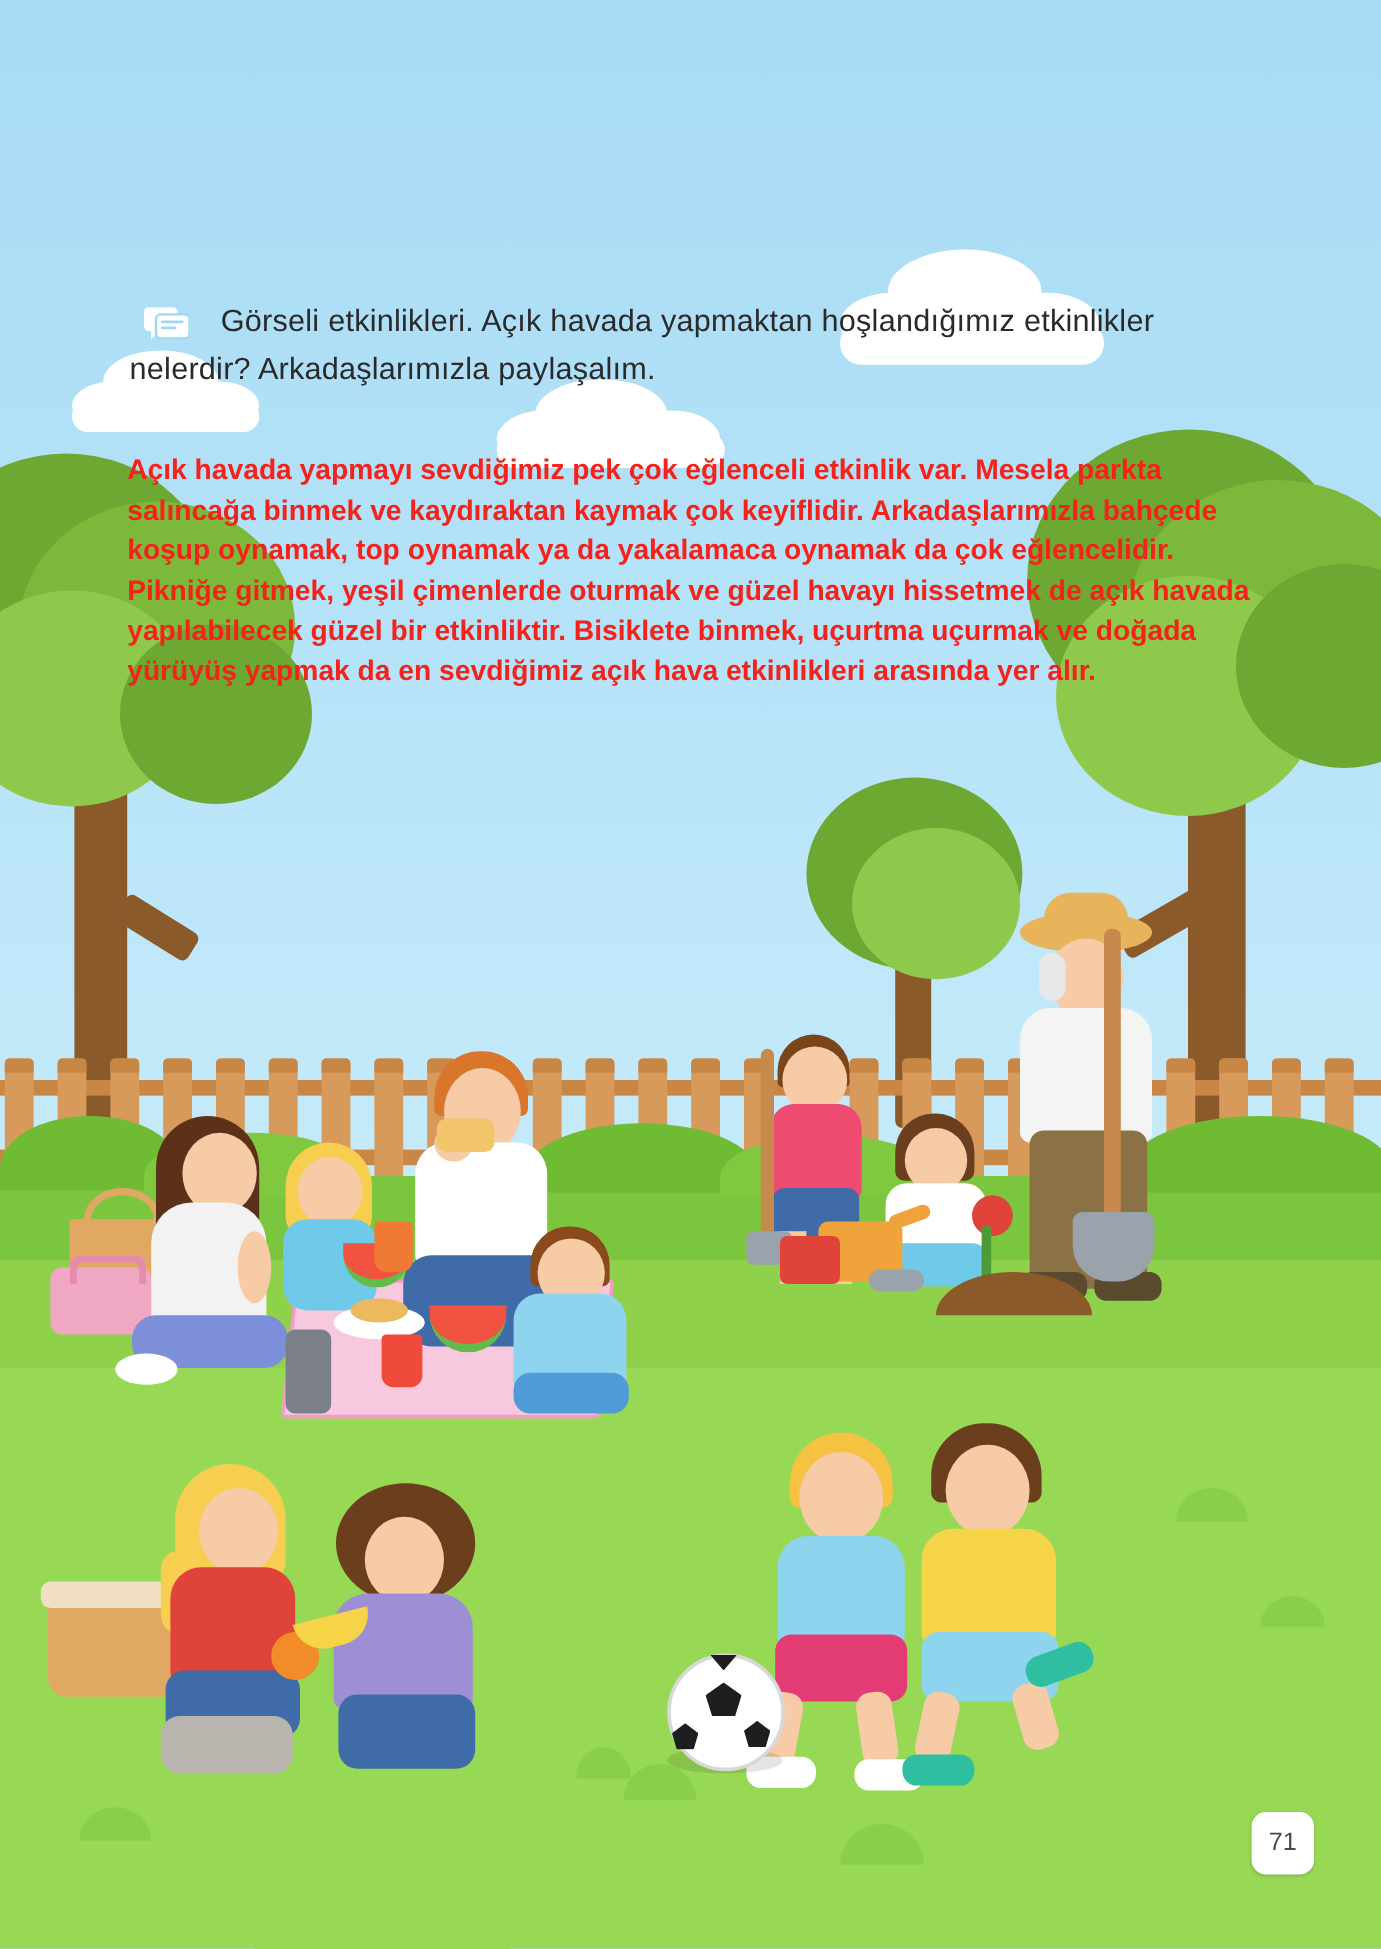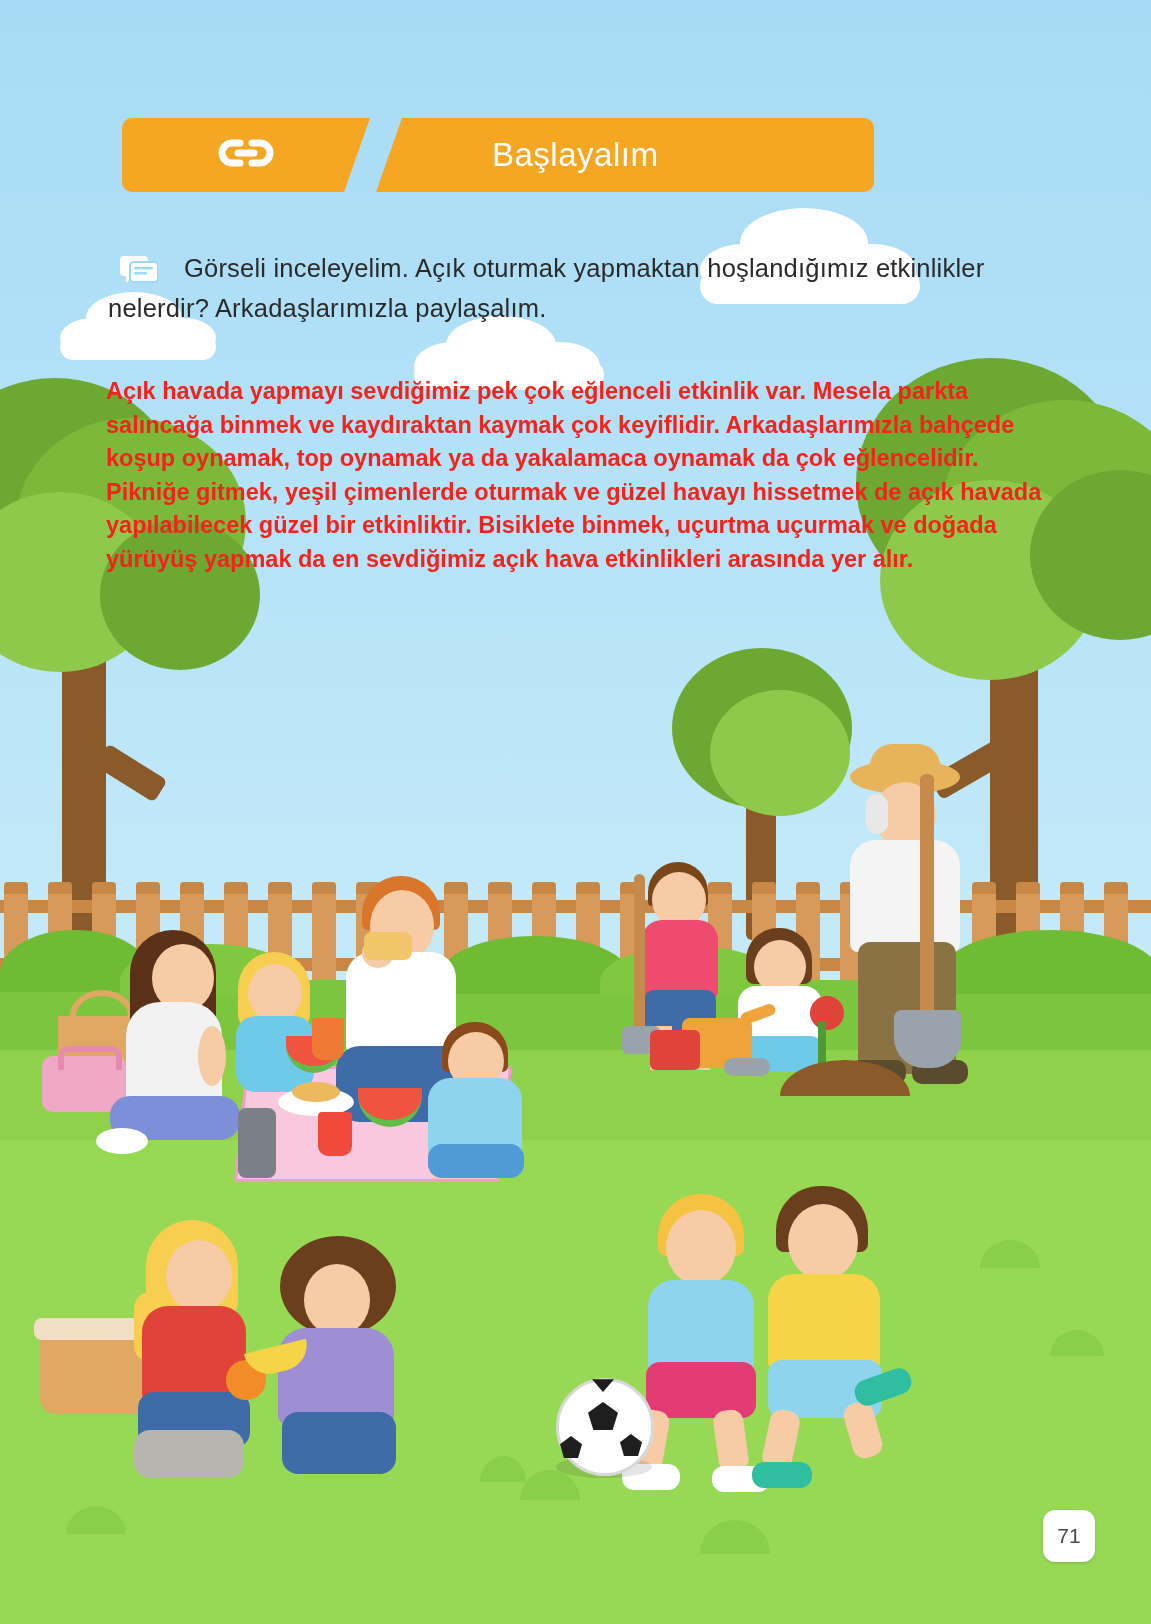--- a/index.html
+++ b/index.html
@@ -434,45 +434,31 @@
     <div class="sk" style="left:314px;top:194px;width:58px;height:26px;background:#2fbfa0;border-radius:12px;transform:rotate(-20deg);"></div>
 
     <div class="ball-shadow" style="left:16px;top:276px;width:96px;height:22px;"></div>
     <div class="sk round" style="left:16px;top:198px;width:92px;height:92px;background:#ffffff;border:3px solid #d8d8d8;"></div>
     <div class="sk" style="left:48px;top:222px;width:30px;height:28px;background:#1e1e1e;clip-path:polygon(50% 0,100% 38%,82% 100%,18% 100%,0 38%);"></div>
     <div class="sk" style="left:20px;top:256px;width:22px;height:22px;background:#1e1e1e;clip-path:polygon(50% 0,100% 38%,82% 100%,18% 100%,0 38%);"></div>
     <div class="sk" style="left:80px;top:254px;width:22px;height:22px;background:#1e1e1e;clip-path:polygon(50% 0,100% 38%,82% 100%,18% 100%,0 38%);"></div>
     <div class="sk" style="left:52px;top:196px;width:22px;height:16px;background:#1e1e1e;clip-path:polygon(50% 100%,100% 20%,0 20%);"></div>
   </div>
 
-  <div class="banner">
-    <div class="banner-icon-box">
-      <span>
-        <svg width="56" height="38" viewBox="0 0 56 38" fill="none" xmlns="http://www.w3.org/2000/svg">
-          <path d="M22 9 H14 a10 10 0 0 0 0 20 h8" stroke="#ffffff" stroke-width="7" stroke-linecap="round"></path>
-          <path d="M34 9 h8 a10 10 0 0 1 0 20 h-8" stroke="#ffffff" stroke-width="7" stroke-linecap="round"></path>
-          <path d="M20 19 h16" stroke="#ffffff" stroke-width="7" stroke-linecap="round"></path>
-        </svg>
-      </span>
-    </div>
-    <div class="banner-title-box">
-      <span class="banner-title">Başlayalım</span>
-    </div>
-  </div>
 
   <div class="prompt">
     <span class="prompt-icon">
       <svg width="38" height="30" viewBox="0 0 38 30" xmlns="http://www.w3.org/2000/svg">
         <rect x="0" y="0" width="28" height="20" rx="4" fill="#ffffff"></rect>
         <path d="M6 19 L6 27 L14 19 Z" fill="#ffffff"></path>
         <rect x="10" y="6" width="28" height="20" rx="4" fill="#ffffff" stroke="#9fd8f4" stroke-width="2"></rect>
         <rect x="14" y="11" width="19" height="2.4" rx="1.2" fill="#9fd8f4"></rect>
         <rect x="14" y="16" width="13" height="2.4" rx="1.2" fill="#9fd8f4"></rect>
       </svg>
     </span>
-    <div class="prompt-text">Görseli inceleyelim. Açık oturmak yapmaktan hoşlandığımız etkinlikler nelerdir? Arkadaşlarımızla paylaşalım.</div>
+    <div class="prompt-text">Görseli etkinlikleri. Açık havada yapmaktan hoşlandığımız etkinlikler nelerdir? Arkadaşlarımızla paylaşalım.</div>
   </div>
 
   <div class="red-para">Açık havada yapmayı sevdiğimiz pek çok eğlenceli etkinlik var. Mesela parkta salıncağa binmek ve kaydıraktan kaymak çok keyiflidir. Arkadaşlarımızla bahçede koşup oynamak, top oynamak ya da yakalamaca oynamak da çok eğlencelidir. Pikniğe gitmek, yeşil çimenlerde oturmak ve güzel havayı hissetmek de açık havada yapılabilecek güzel bir etkinliktir. Bisiklete binmek, uçurtma uçurmak ve doğada yürüyüş yapmak da en sevdiğimiz açık hava etkinlikleri arasında yer alır.</div>
 
   <div class="page-num">71</div>
 
 </div>
 
 </body></html>

